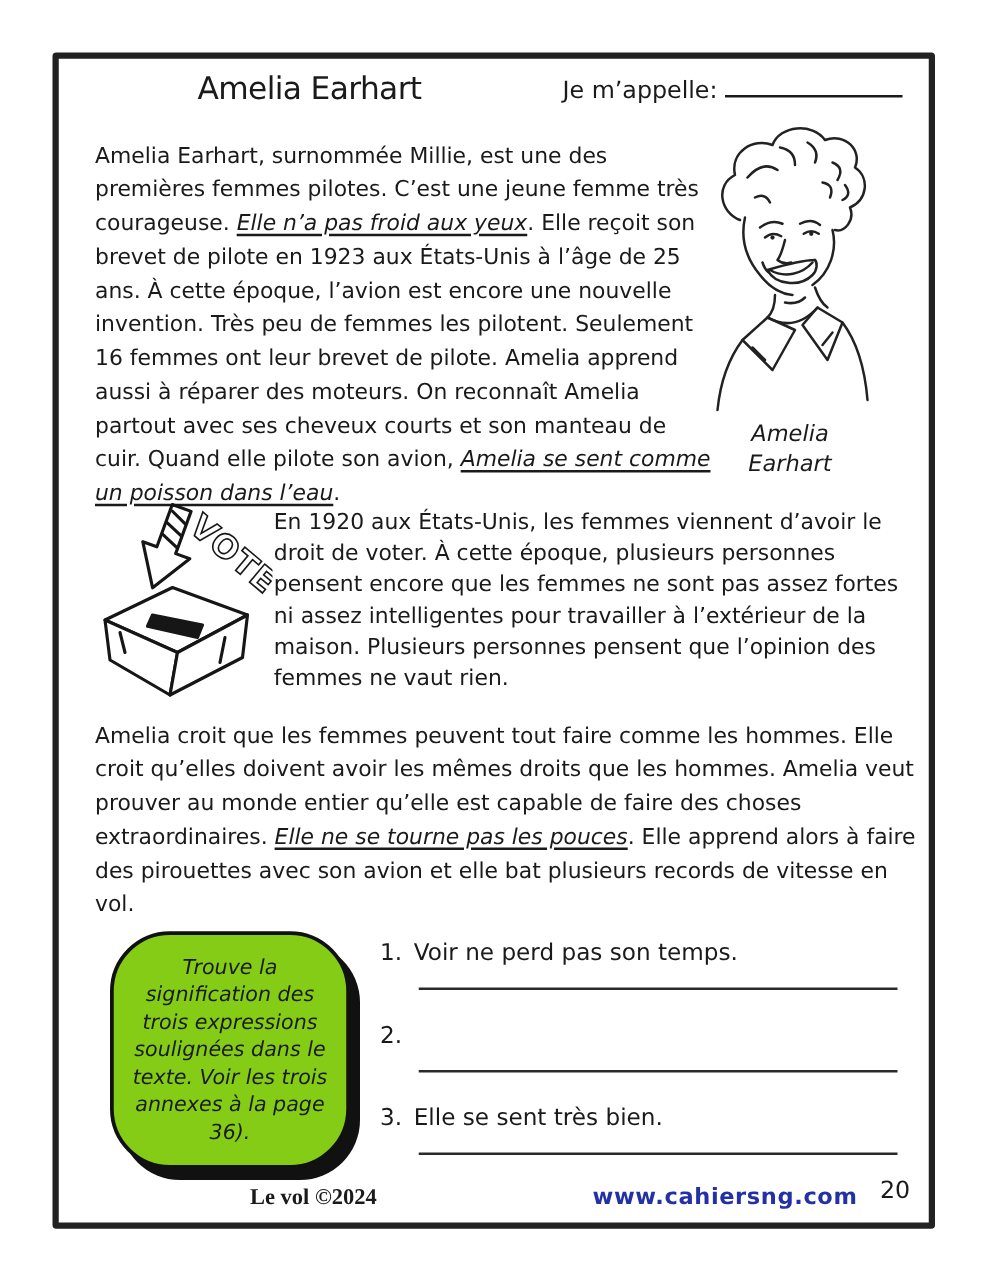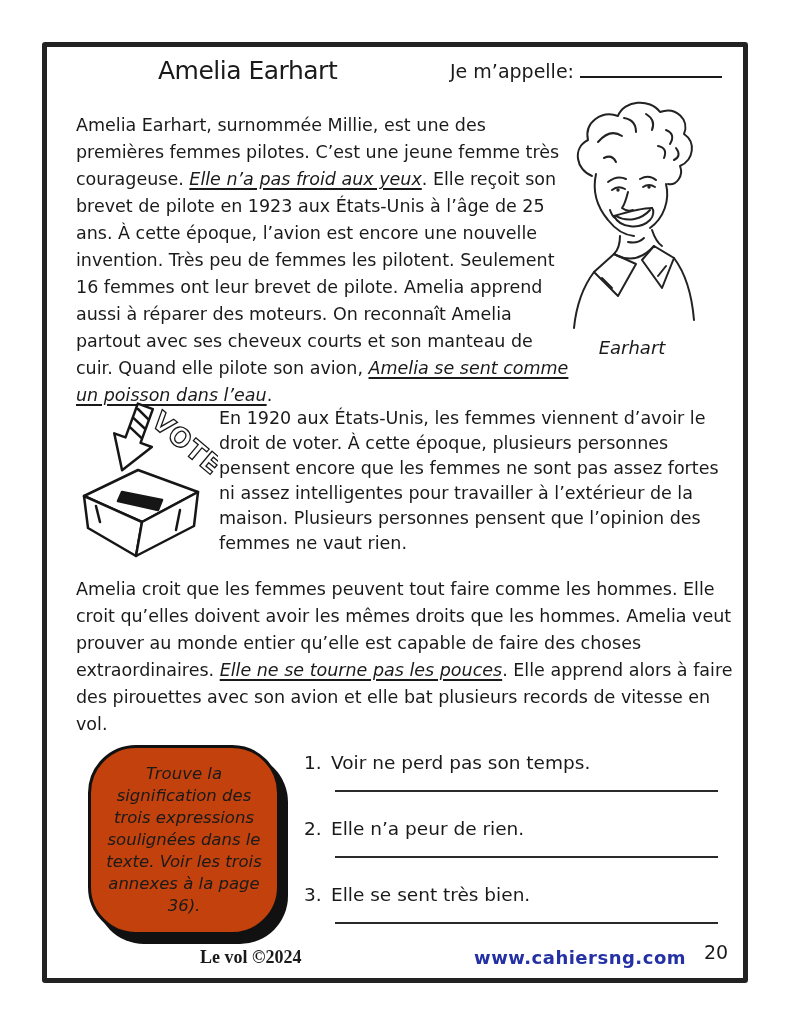--- a/index.html
+++ b/index.html
@@ -71,21 +71,21 @@
     position: absolute;
     left: 70px; top: 398px;
     width: 148px; height: 168px;
   }
   .bubble {
     position: absolute;
     left: 88px; top: 745px;
     width: 192px;
     border: 3px solid #111111;
     border-radius: 48px;
-    background: #c2410c;
+    background: #84cc16;
     box-shadow: 8px 9px 0 0 #111111;
     padding: 15px 11px;
     text-align: center;
     font-style: italic;
     font-size: 16.5px;
     line-height: 22px;
   }
   .questions {
     position: absolute;
     left: 304px; top: 750px;
@@ -171,20 +171,21 @@
     <path d="M96,150 L116,162 L104,192 L84,164 Z"></path>
     <path d="M56,158 q22,12 40,-8"></path>
     <path d="M36,176 C24,192 18,212 16,232"></path>
     <path d="M116,162 C128,178 134,200 136,224"></path>
     <path d="M44,182 l10,10"></path>
     <path d="M108,170 l-8,10"></path>
   </g>
 </svg>
 
 <div class="portrait-caption">
+  <div>Amelia</div>
   <div>Earhart</div>
 </div>
 
 <svg class="vote-art" viewBox="0 0 148 168" aria-hidden="true">
   <g stroke="#161616" stroke-width="2.5" fill="#ffffff" stroke-linejoin="round" stroke-linecap="round">
 
     <g transform="rotate(20 62 45)">
       <path d="M54,6 L70,6 L70,42 L82,42 L62,74 L42,42 L54,42 Z"></path>
       <line x1="56" y1="11" x2="69" y2="17"></line>
       <line x1="55" y1="21" x2="69" y2="27"></line>
@@ -213,21 +214,20 @@
   <div class="q-item">
     <div class="q-row">
       <span class="q-num">1.</span>
       <span class="q-text">Voir ne perd pas son temps.</span>
     </div>
     <div class="q-line"></div>
   </div>
   <div class="q-item">
     <div class="q-row">
       <span class="q-num">2.</span>
-      <span class="q-text">Elle n’a peur de rien.</span>
     </div>
     <div class="q-line"></div>
   </div>
   <div class="q-item">
     <div class="q-row">
       <span class="q-num">3.</span>
       <span class="q-text">Elle se sent très bien.</span>
     </div>
     <div class="q-line"></div>
   </div>

